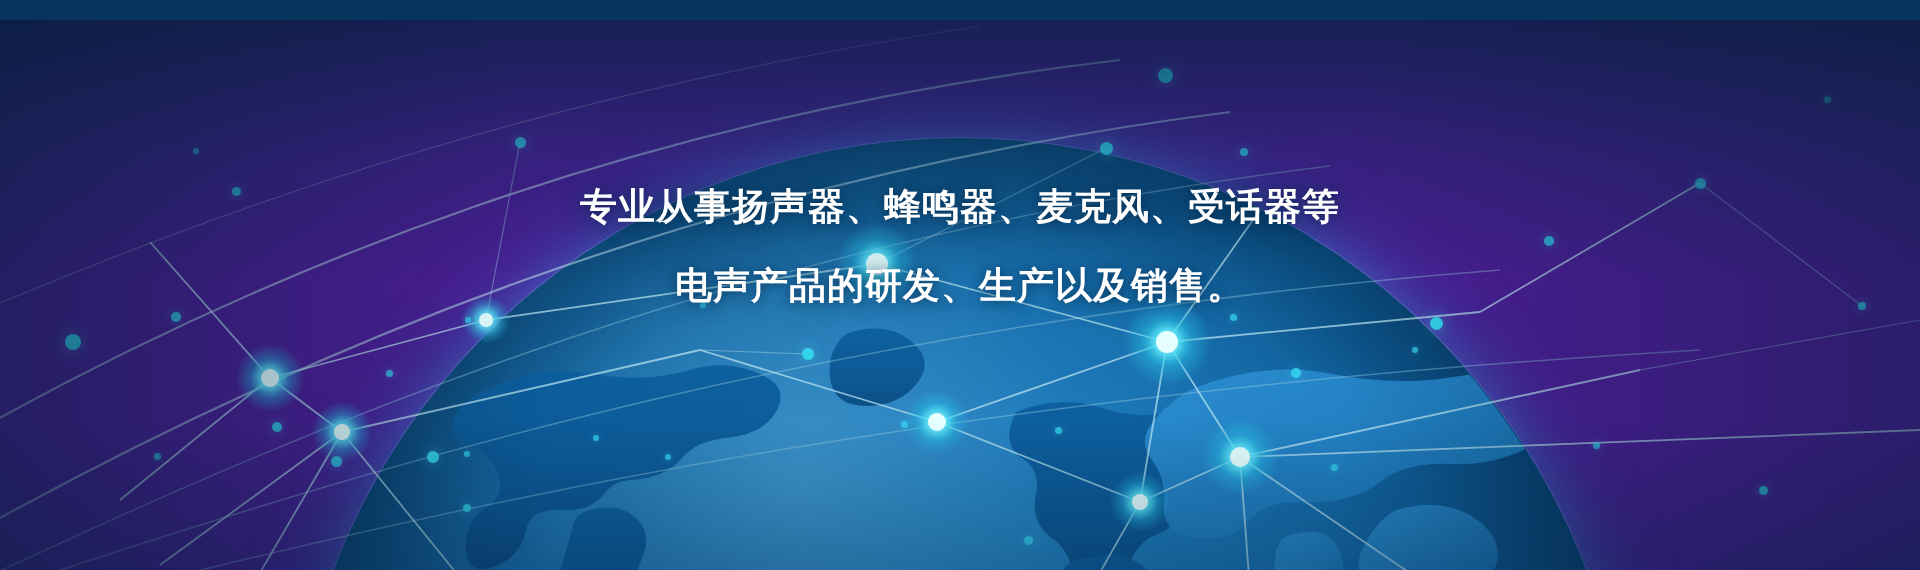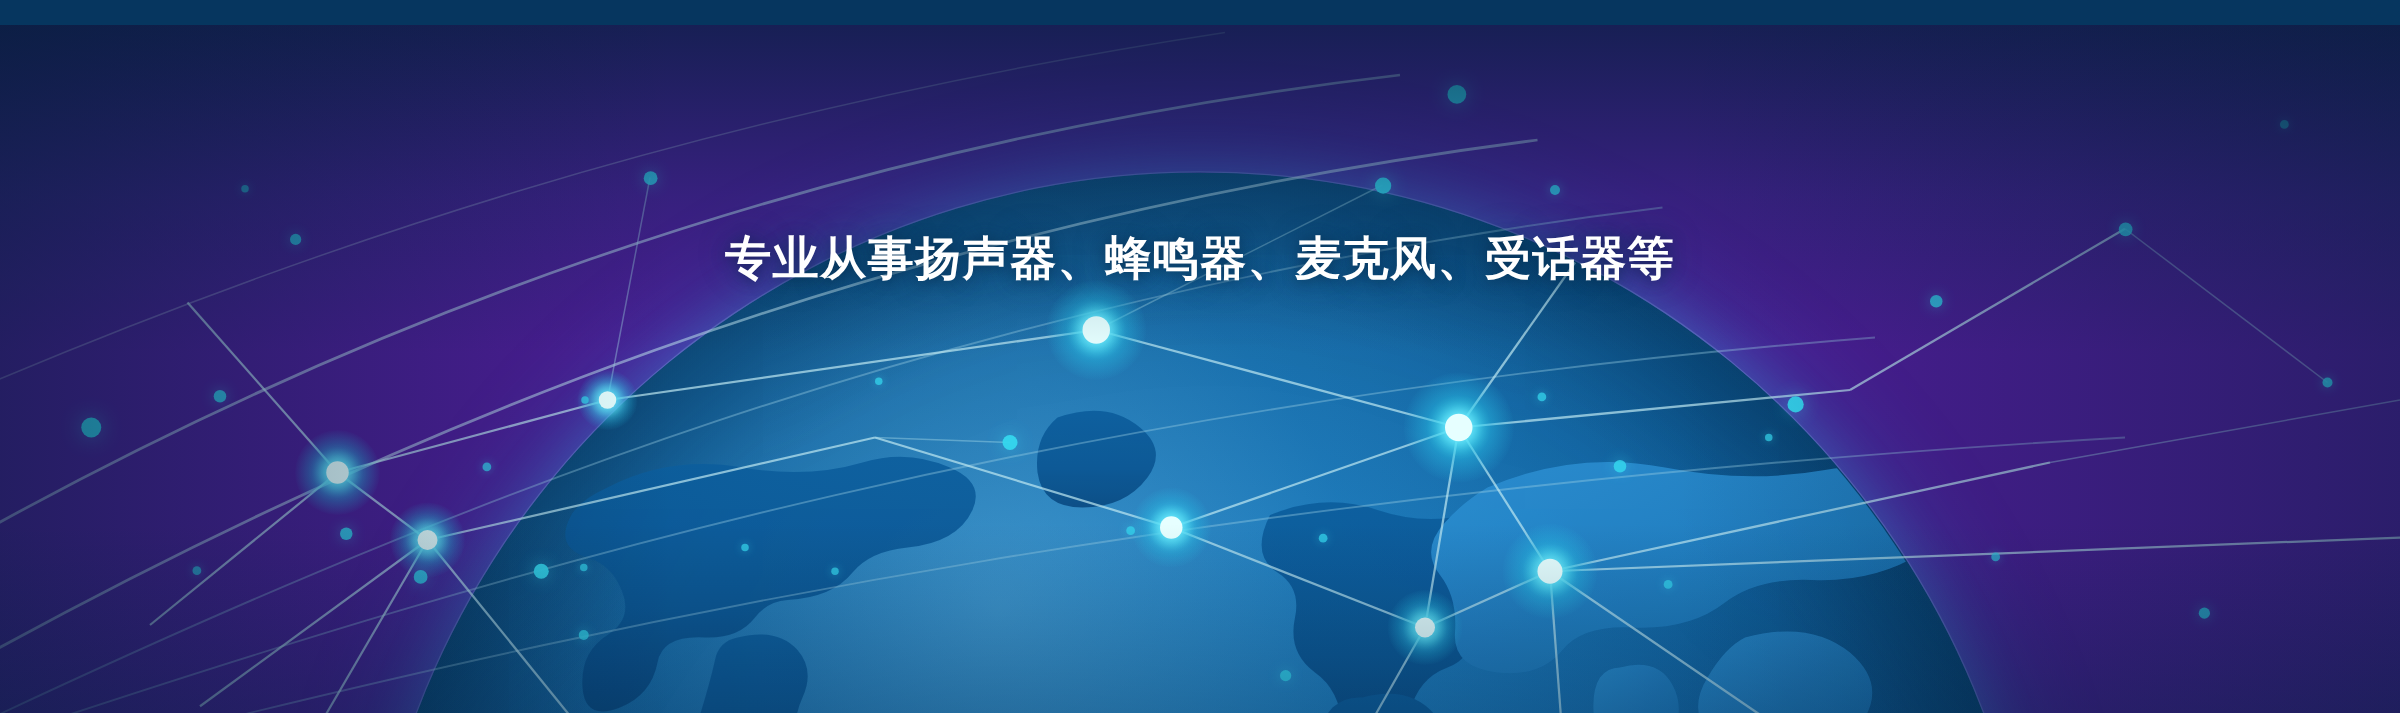--- a/index.html
+++ b/index.html
@@ -218,15 +218,16 @@
       <div class="dot" style="left: 1023.5px; top: 515.5px; width: 9px; height: 9px; opacity: 0.85; box-shadow: rgba(60, 215, 240, 0.55) 0px 0px 9.9px;"></div>
     </div>
 
   <div class="vig top"></div>
   <div class="vig left"></div>
   <div class="vig right"></div>
   <div class="vig bot"></div>
 
   <div id="copy">
     <div class="line">专业从事扬声器、蜂鸣器、麦克风、受话器等</div>
+    <div class="line">电声产品的研发、生产以及销售。</div>
   </div>
 
 </div>
 
 </body></html>

